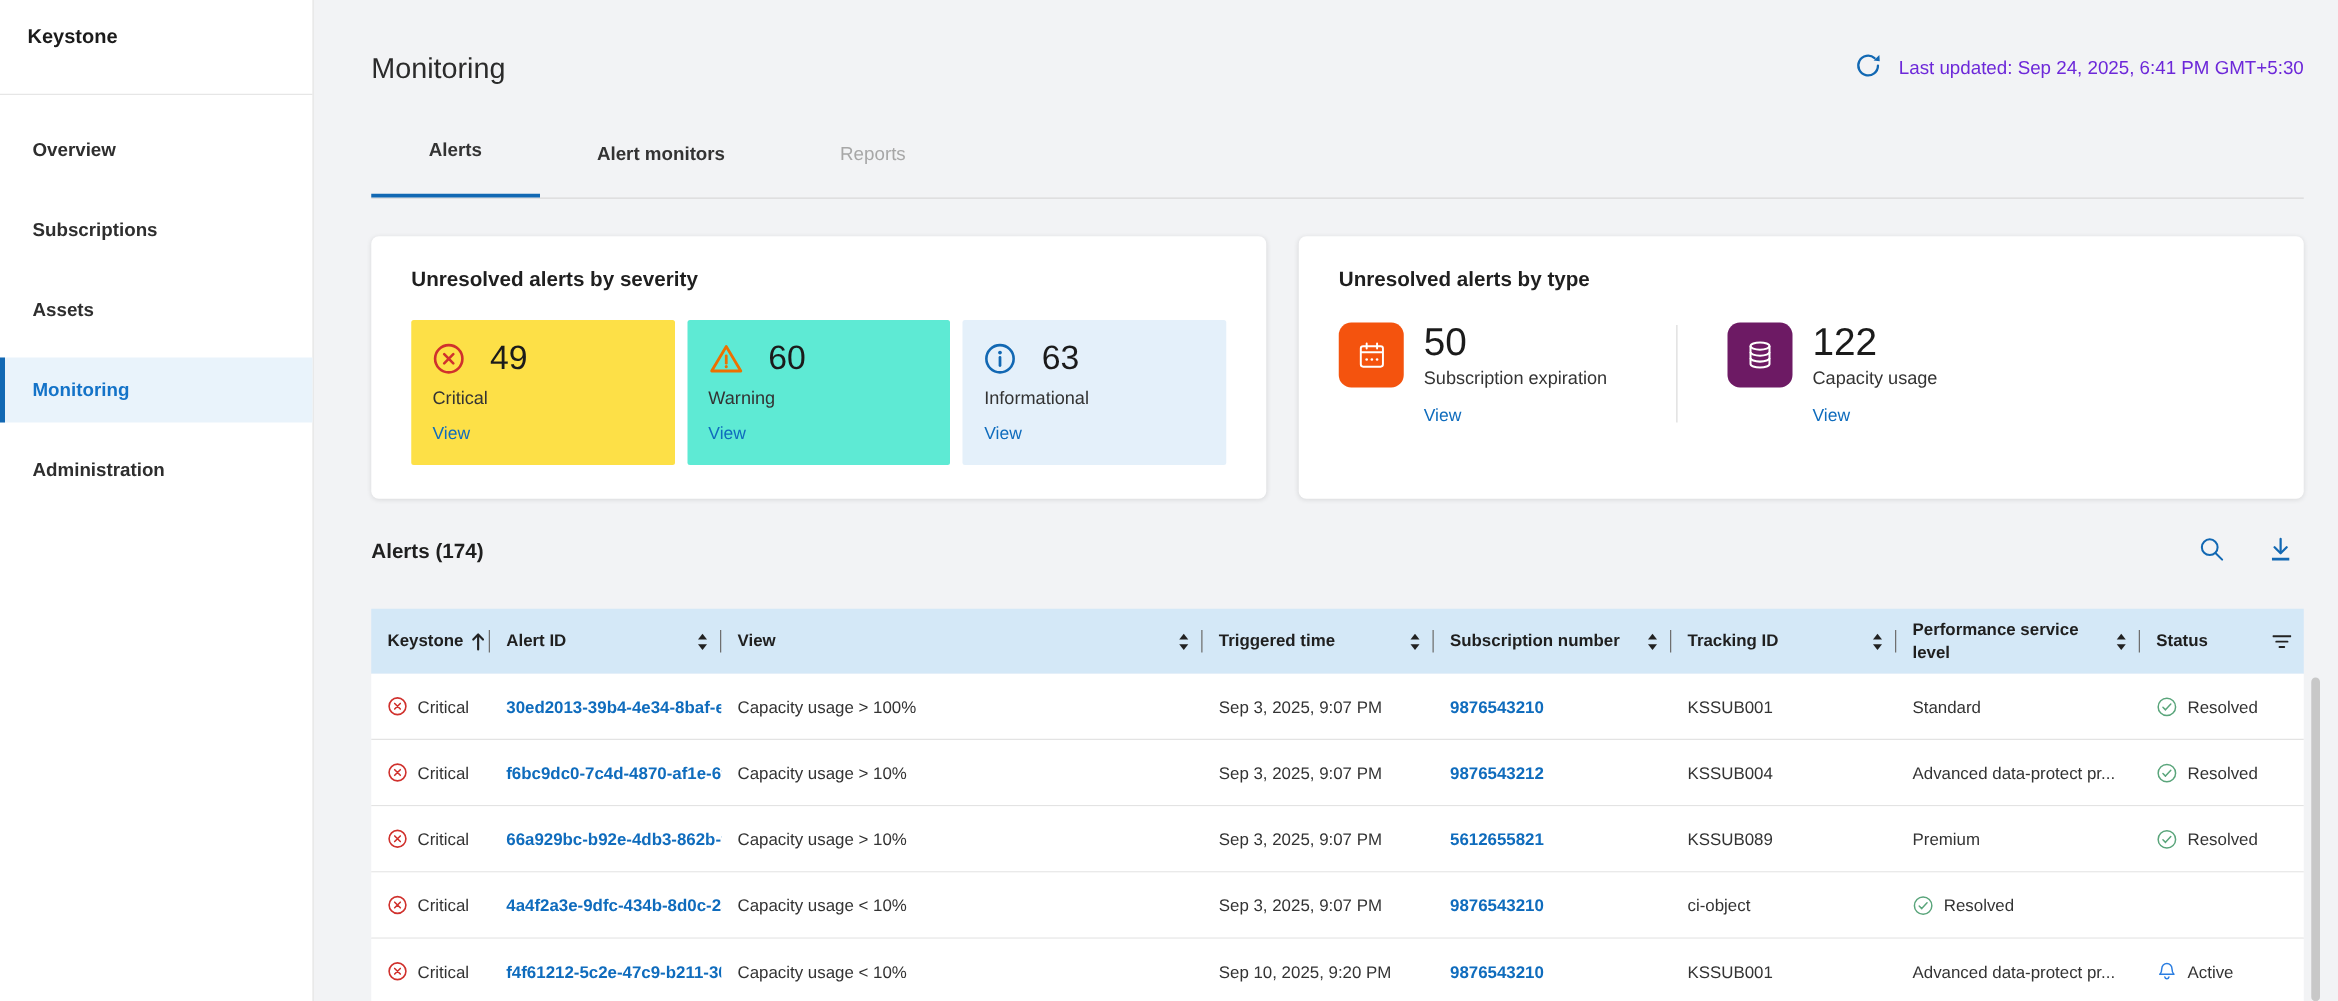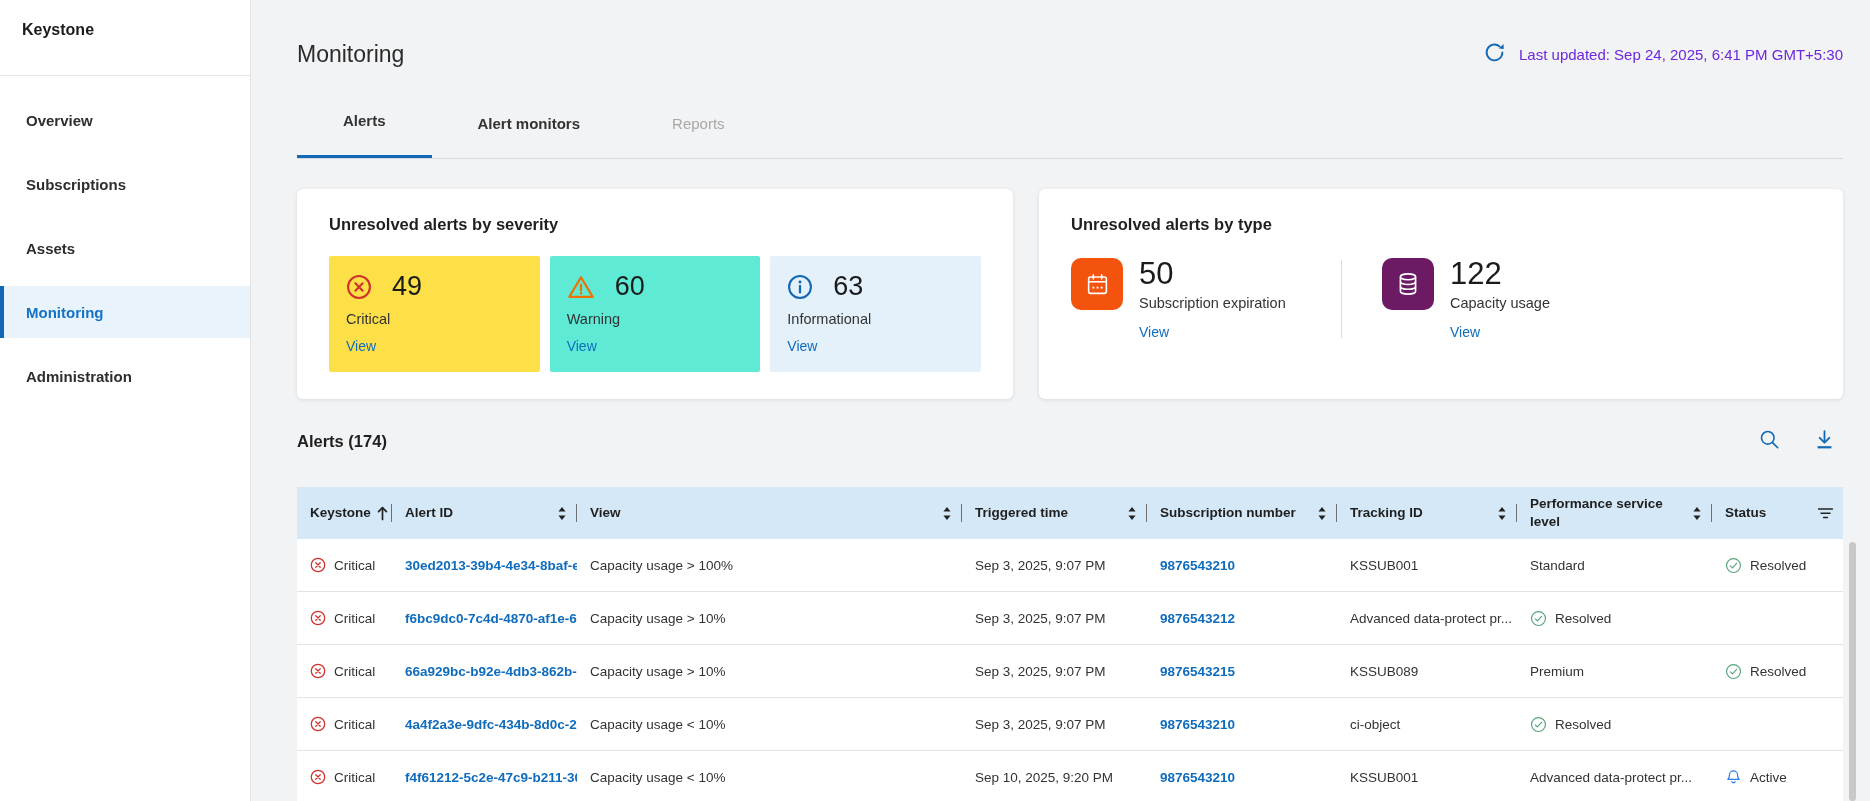--- a/index.html
+++ b/index.html
@@ -314,39 +314,40 @@
     <div class="td"><span class="cellicon">
                 <svg width="16" height="16" viewBox="0 0 20 20">
                   <circle cx="10" cy="10" r="8.4" fill="none" stroke="#d0312d" stroke-width="1.6"></circle>
                   <path d="M7.2 7.2l5.6 5.6M12.8 7.2l-5.6 5.6" stroke="#d0312d" stroke-width="1.6" stroke-linecap="round"></path>
                 </svg>
               </span>Critical</div>
     <div class="td link">f6bc9dc0-7c4d-4870-af1e-6ff7e...</div>
     <div class="td">Capacity usage &gt; 10%</div>
     <div class="td">Sep 3, 2025, 9:07 PM</div>
     <div class="td link">9876543212</div>
+    <div class="td">KSSUB004</div>
     <div class="td">Advanced data-protect pr...</div>
     <div class="td"><span class="cellicon">
                 <svg width="17" height="17" viewBox="0 0 20 20">
                   <circle cx="10" cy="10" r="8.2" fill="none" stroke="#5aa57b" stroke-width="1.4"></circle>
                   <path d="M6.3 10.4l2.4 2.4 5-5.4" fill="none" stroke="#5aa57b" stroke-width="1.4" stroke-linecap="round" stroke-linejoin="round"></path>
                 </svg>
               </span>Resolved</div>
   </div>
           <div class="trow">
     <div class="td"><span class="cellicon">
                 <svg width="16" height="16" viewBox="0 0 20 20">
                   <circle cx="10" cy="10" r="8.4" fill="none" stroke="#d0312d" stroke-width="1.6"></circle>
                   <path d="M7.2 7.2l5.6 5.6M12.8 7.2l-5.6 5.6" stroke="#d0312d" stroke-width="1.6" stroke-linecap="round"></path>
                 </svg>
               </span>Critical</div>
     <div class="td link">66a929bc-b92e-4db3-862b-fb2...</div>
     <div class="td">Capacity usage &gt; 10%</div>
     <div class="td">Sep 3, 2025, 9:07 PM</div>
-    <div class="td link">9876543215</div>
+    <div class="td link">5612655821</div>
     <div class="td">KSSUB089</div>
     <div class="td">Premium</div>
     <div class="td"><span class="cellicon">
                 <svg width="17" height="17" viewBox="0 0 20 20">
                   <circle cx="10" cy="10" r="8.2" fill="none" stroke="#5aa57b" stroke-width="1.4"></circle>
                   <path d="M6.3 10.4l2.4 2.4 5-5.4" fill="none" stroke="#5aa57b" stroke-width="1.4" stroke-linecap="round" stroke-linejoin="round"></path>
                 </svg>
               </span>Resolved</div>
   </div>
           <div class="trow">

